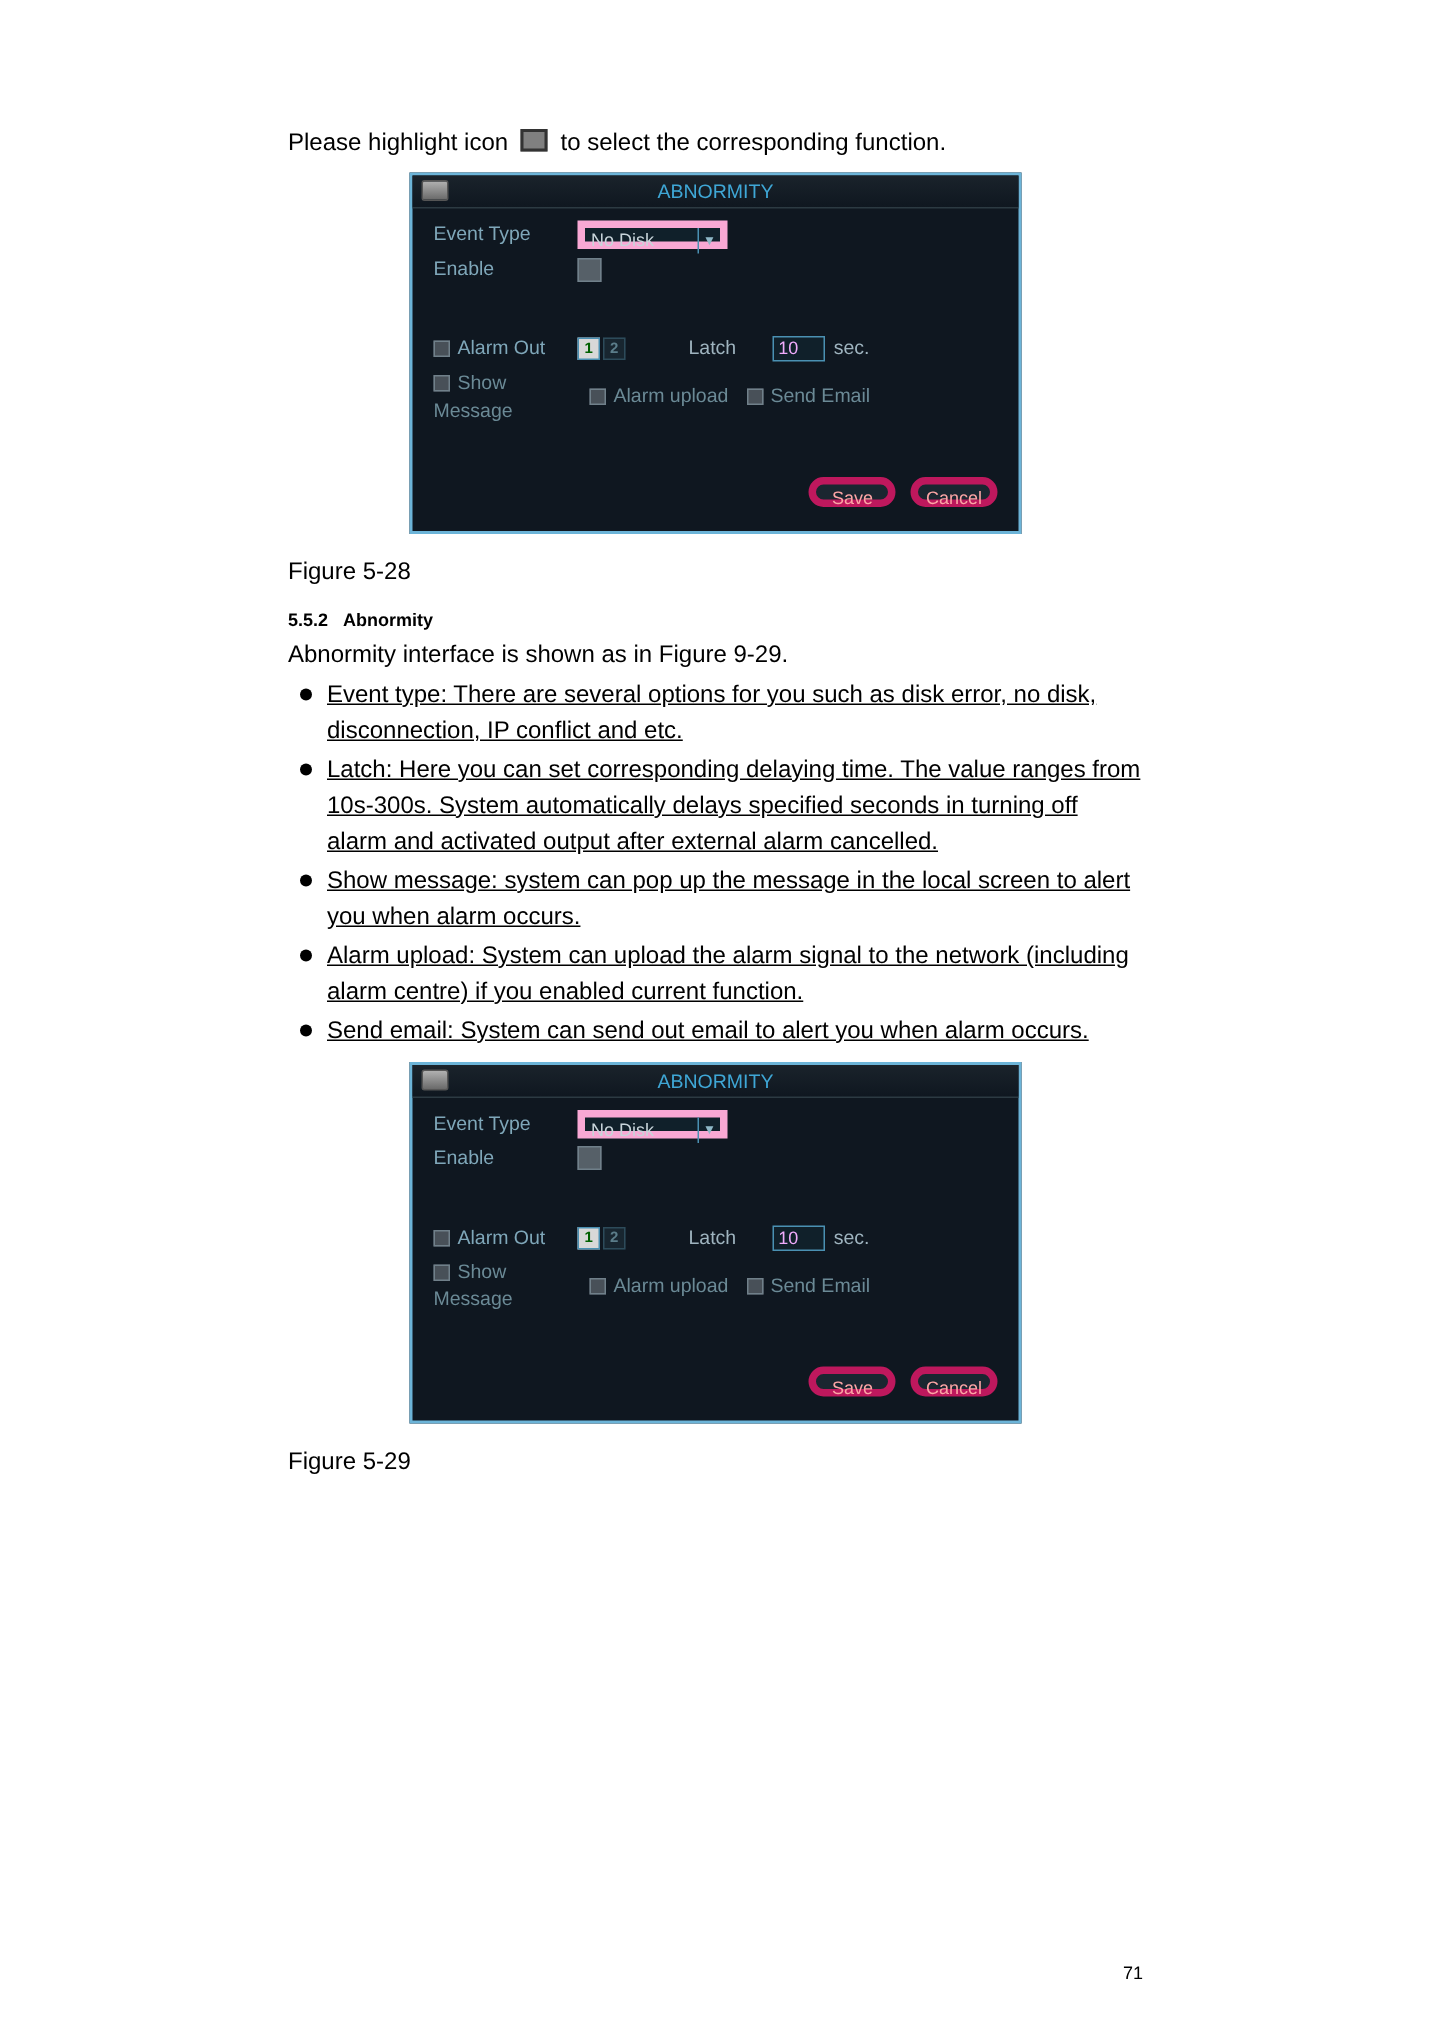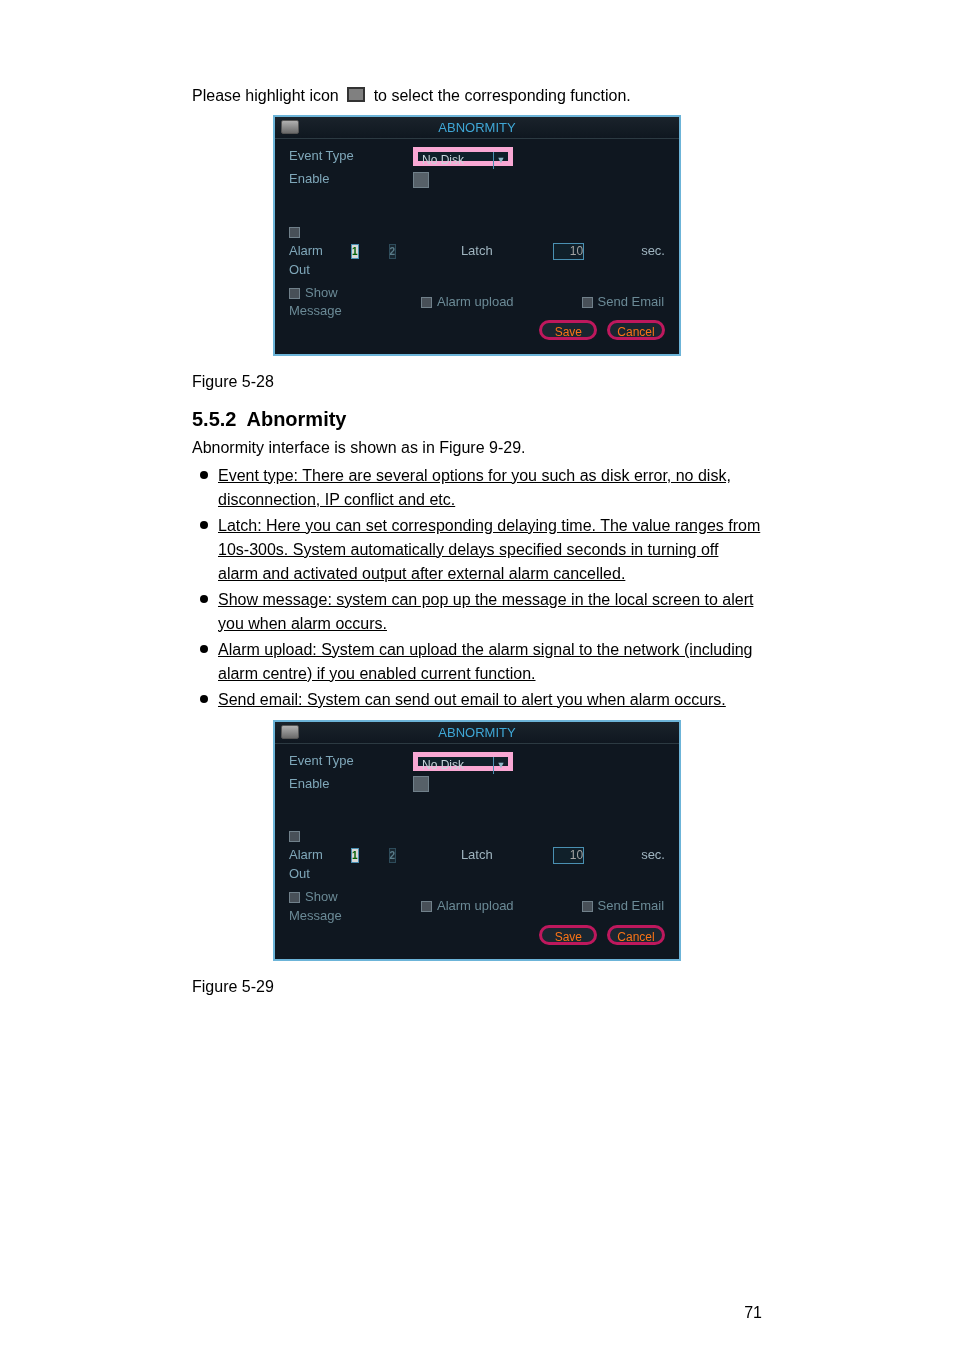--- a/index.html
+++ b/index.html
@@ -65,21 +65,21 @@
     height: 14px;
     background: linear-gradient(#b0b0b0, #6a6a6a);
     border: 1px solid #555;
     border-radius: 2px;
   }
   .abn-body {
     padding: 8px 14px 50px 14px;
     position: relative;
     height: 215px;
   }
-  .row { display: flex; align-items: center; margin-bottom: 4px; gap: 28px; }
+  .row { display: flex; align-items: center; margin-bottom: 4px; }
   .label { width: 96px; color: #7fa7b9; }
   .select-box {
     width: 100px;
     height: 19px;
     border: 5px solid #f9a8d4;
     background: #10202a;
     color: #c8d4da;
     padding-left: 4px;
     line-height: 17px;
     position: relative;
@@ -130,51 +130,51 @@
   .numbox.dim {
     background: #182630;
     color: #5b7d8a;
     border-color: #2d4b5a;
   }
   .latch-input {
     width: 35px;
     height: 17px;
     border: 1px solid #4a90b2;
     background: #10202a;
-    color: #a3a3a3;
-    padding-left: 16px;
+    color: #f0abfc;
+    padding-left: 3px;
     line-height: 15px;
     font-size: 12px;
   }
   .btn {
     display: inline-block;
     min-width: 58px;
     height: 20px;
-    border: 3px solid #be185d;
+    border: 5px solid #be185d;
     border-radius: 10px;
     background: #1a2630;
-    color: #f97316;
+    color: #fca5a5;
     font-size: 12px;
     text-align: center;
     line-height: 18px;
     margin-left: 6px;
   }
   .btn-row {
     position: absolute;
     right: 14px;
     bottom: 12px;
   }
   .figure-caption {
     text-align: left;
     margin: 14px 0 12px 0;
     font-size: 16px;
   }
   .section-head {
     font-weight: bold;
-    font-size: 20px;
+    font-size: 12px;
     margin: 4px 0 2px 0;
     display: flex;
     gap: 10px;
   }
   .bullets {
     list-style: none;
     padding-left: 26px;
     margin: 4px 0 8px 0;
   }
   .bullets li {
@@ -190,21 +190,21 @@
     top: 7px;
     width: 8px;
     height: 8px;
     background: #000;
     border-radius: 50%;
   }
   .page-num {
     position: absolute;
     bottom: 40px;
     right: 95px;
-    font-size: 16px;
+    font-size: 12px;
   }
 </style>
 </head>
 <body>
 
 <div class="page">
 
   <div class="intro">
     <span>Please highlight icon</span>
     <span class="inline-icon"></span>

